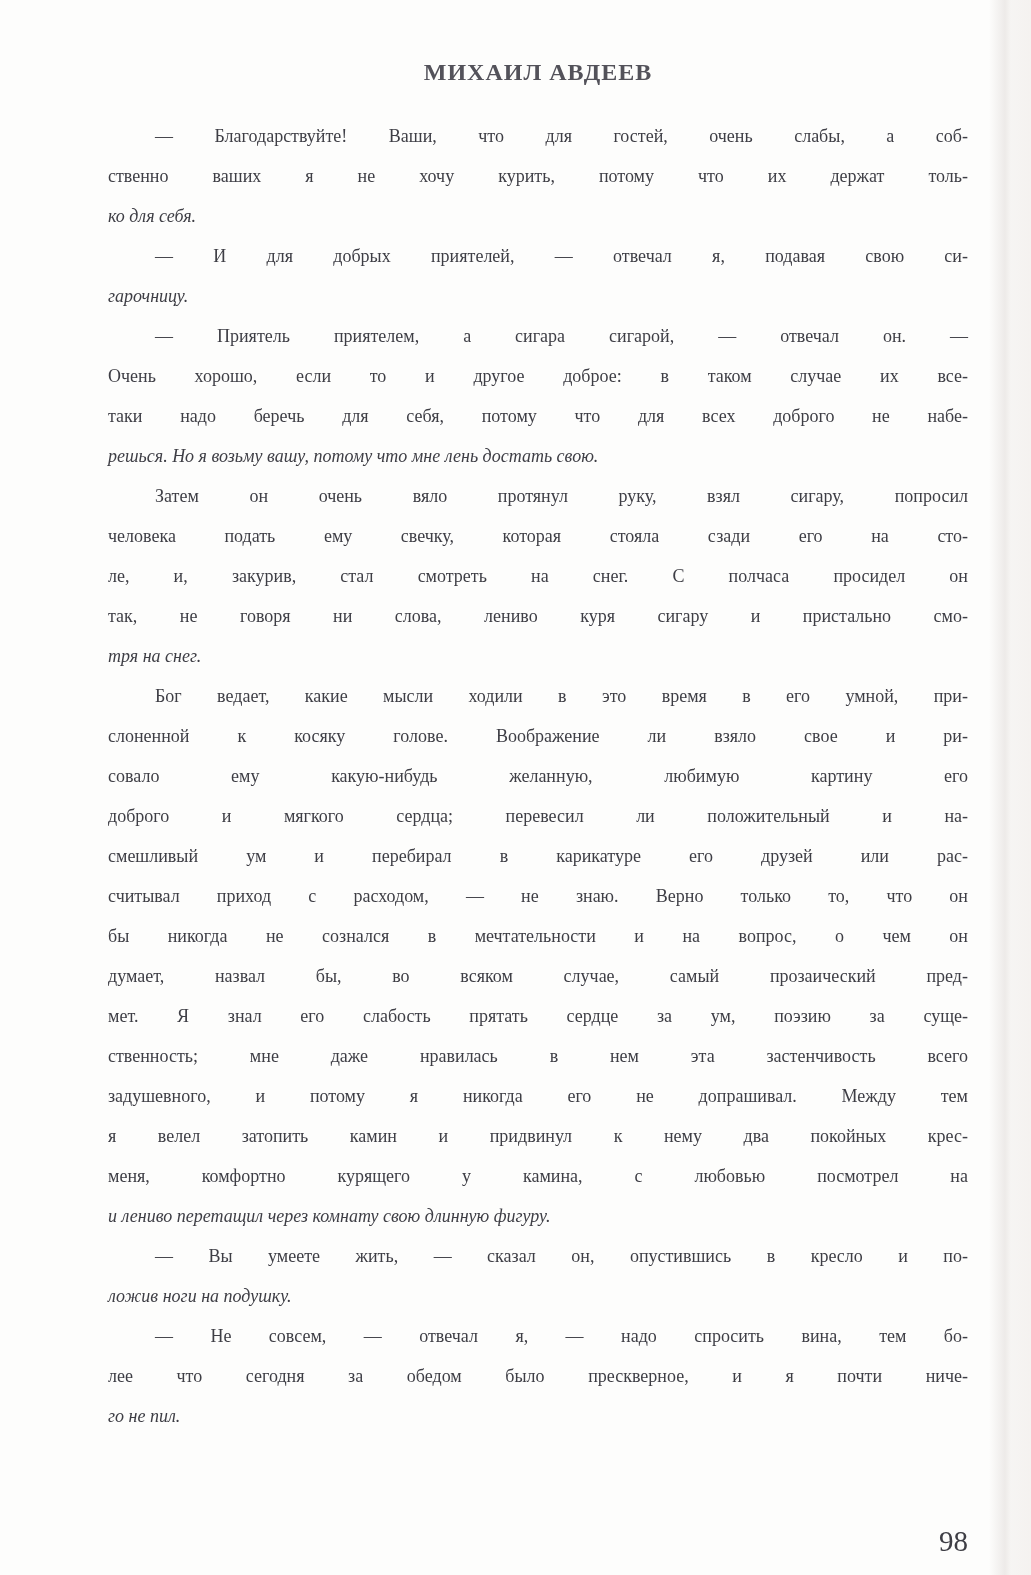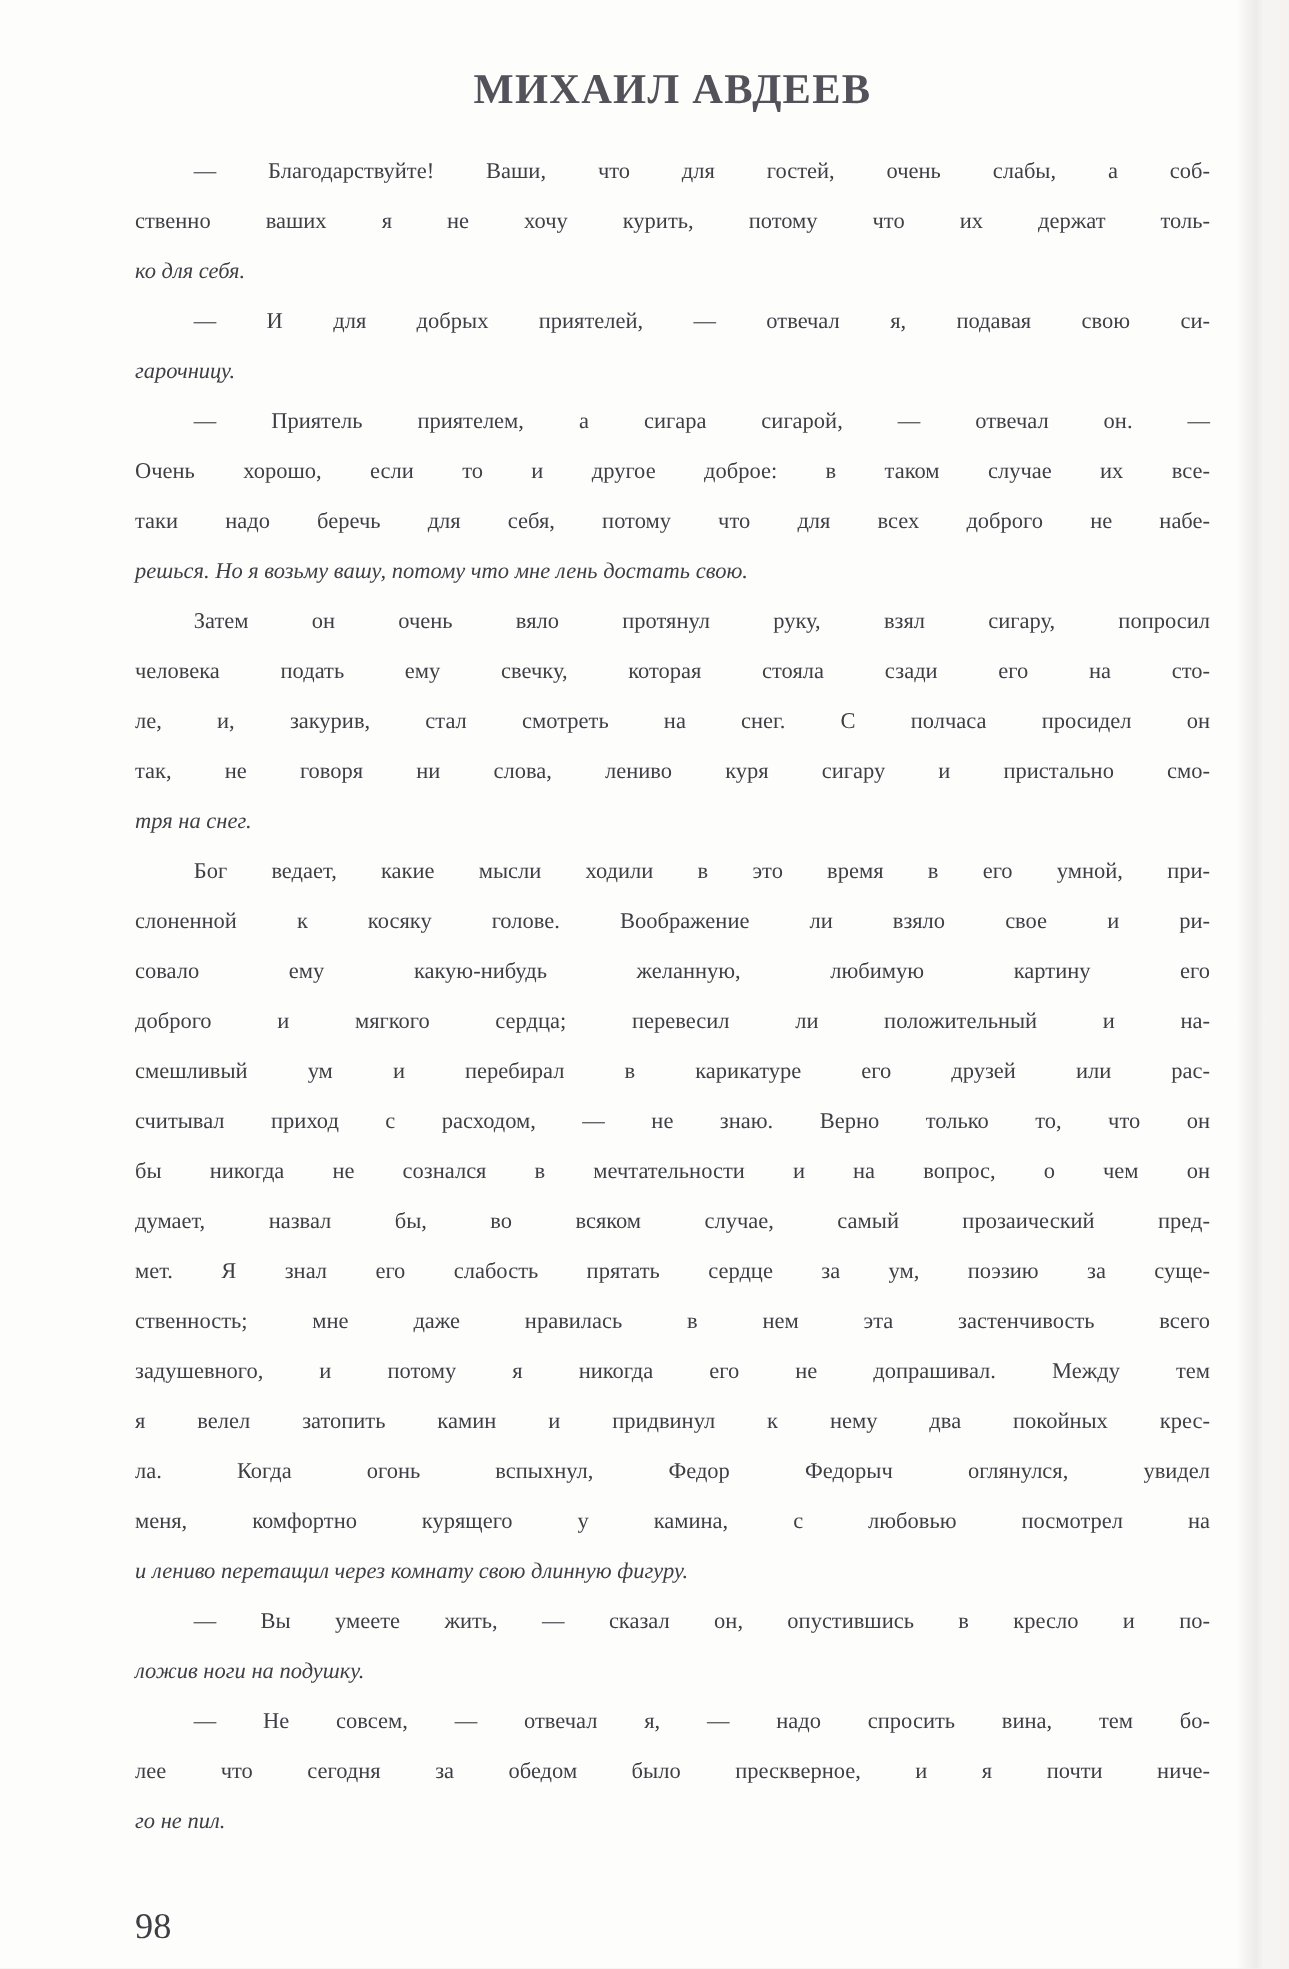--- a/index.html
+++ b/index.html
@@ -30,21 +30,21 @@
       rgba(222,214,210,0.22) 52%,
       rgba(238,233,230,0.55) 100%);
     pointer-events: none;
   }
   .running-head {
     position: absolute;
     top: 52px;
     left: 108px;
     width: 860px;
     text-align: center;
-    font-size: 34px;
+    font-size: 24px;
     line-height: 40px;
     font-weight: bold;
     letter-spacing: 1px;
     color: var(--header-ink, #53525a);
     text-transform: uppercase;
   }
   .text-block {
     position: absolute;
     top: 116px;
     left: 108px;
@@ -63,21 +63,21 @@
     font-style: italic;
   }
   .line.first {
     text-indent: 47px;
   }
   .page-number {
     position: absolute;
     top: 1522px;
     left: 108px;
     width: 860px;
-    text-align: left;
+    text-align: right;
     font-size: 29px;
     line-height: 38px;
     color: var(--ink, #46454c);
   }
 </style>
 </head>
 <body>
 
 <div class="page">
   <div class="page-edge"></div>
@@ -104,21 +104,20 @@
       <div class="line">совало ему какую-нибудь желанную, любимую картину его</div>
       <div class="line">доброго и мягкого сердца; перевесил ли положительный и на-</div>
       <div class="line">смешливый ум и перебирал в карикатуре его друзей или рас-</div>
       <div class="line">считывал приход с расходом, — не знаю. Верно только то, что он</div>
       <div class="line">бы никогда не сознался в мечтательности и на вопрос, о чем он</div>
       <div class="line">думает, назвал бы, во всяком случае, самый прозаический пред-</div>
       <div class="line">мет. Я знал его слабость прятать сердце за ум, поэзию за суще-</div>
       <div class="line">ственность; мне даже нравилась в нем эта застенчивость всего</div>
       <div class="line">задушевного, и потому я никогда его не допрашивал. Между тем</div>
       <div class="line">я велел затопить камин и придвинул к нему два покойных крес-</div>
-      <div class="line">ла. Когда огонь вспыхнул, Федор Федорыч оглянулся, увидел</div>
       <div class="line">меня, комфортно курящего у камина, с любовью посмотрел на</div>
       <div class="line last">и лениво перетащил через комнату свою длинную фигуру.</div>
       <div class="line first">— Вы умеете жить, — сказал он, опустившись в кресло и по-</div>
       <div class="line last">ложив ноги на подушку.</div>
       <div class="line first">— Не совсем, — отвечал я, — надо спросить вина, тем бо-</div>
       <div class="line">лее что сегодня за обедом было прескверное, и я почти ниче-</div>
       <div class="line last">го не пил.</div>
     </div>
 
   <div class="page-number">98</div>

